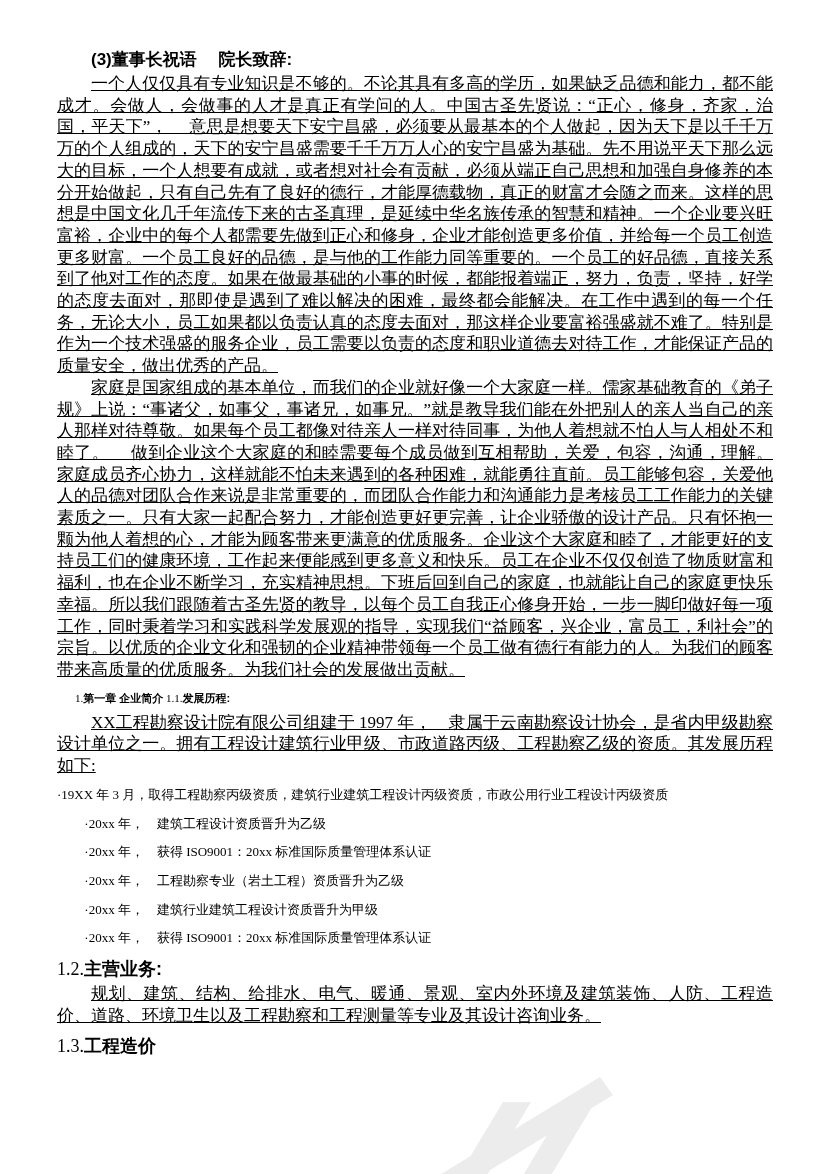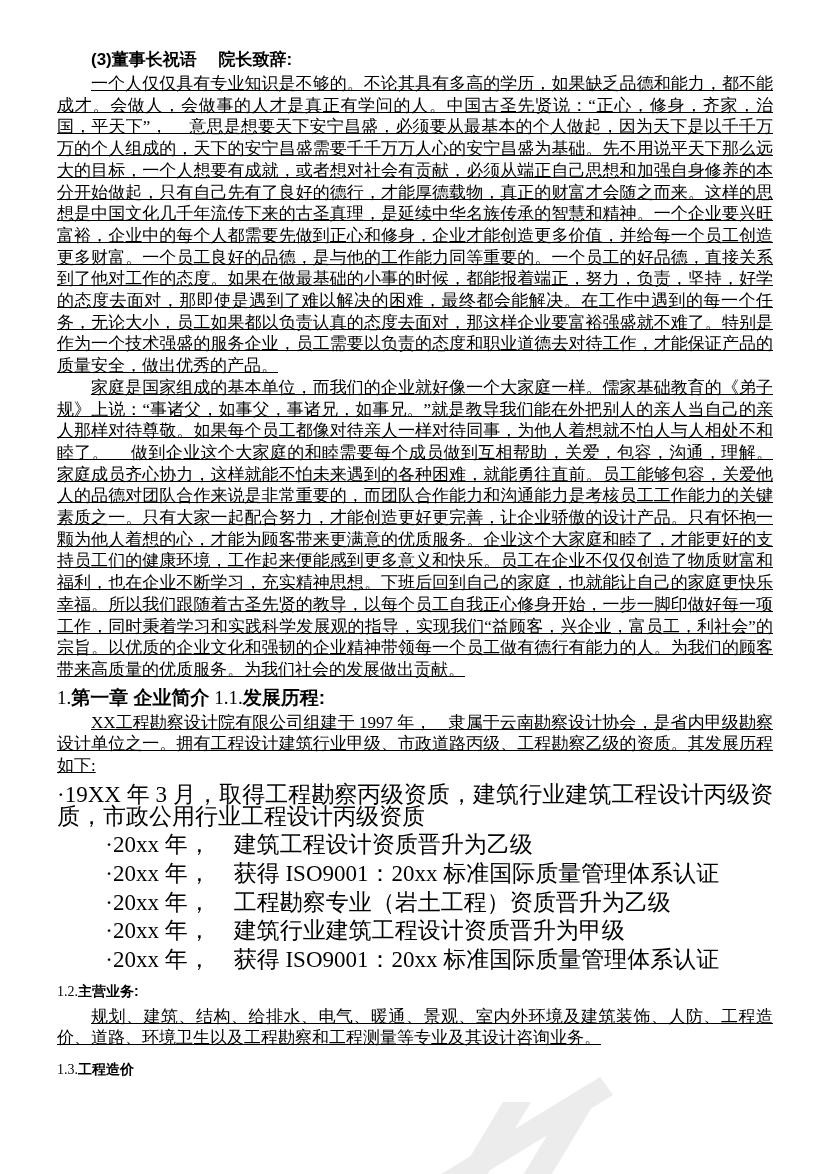--- a/index.html
+++ b/index.html
@@ -36,34 +36,34 @@
     }
     .hd-sans {
       font-family: "Liberation Sans", "DejaVu Sans", sans-serif;
       font-weight: bold;
     }
     .num {
       font-family: "Liberation Serif", "DejaVu Serif", serif;
       font-weight: normal;
     }
     .chapter-heading {
-      margin: 5px 0 2px 0;
-      font-size: 19px;
+      margin: 5px 0 2px 18px;
+      font-size: 11px;
       line-height: 24px;
       font-weight: normal;
     }
     .section-heading {
       margin: 8px 0 2px 0;
-      font-size: 14px;
+      font-size: 18px;
       line-height: 24px;
       font-weight: normal;
     }
     .milestone {
       margin: 7px 0 0 0;
-      font-size: 23px;
+      font-size: 13px;
       line-height: 21.7px;
       text-align: justify;
     }
     .milestone.indented { margin-left: 2.1em; }
     .watermark {
       position: absolute;
       left: 385px;
       top: 1062px;
       width: 300px;
       height: 170px;

